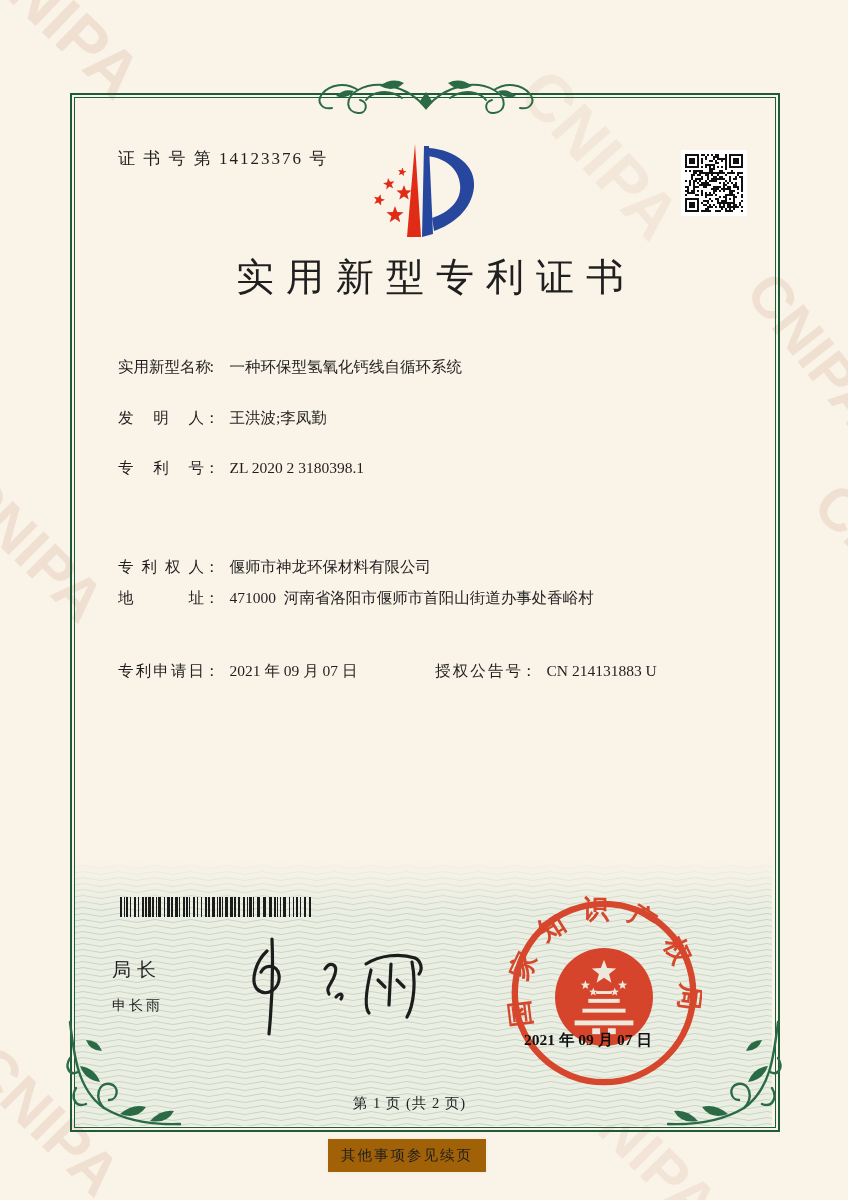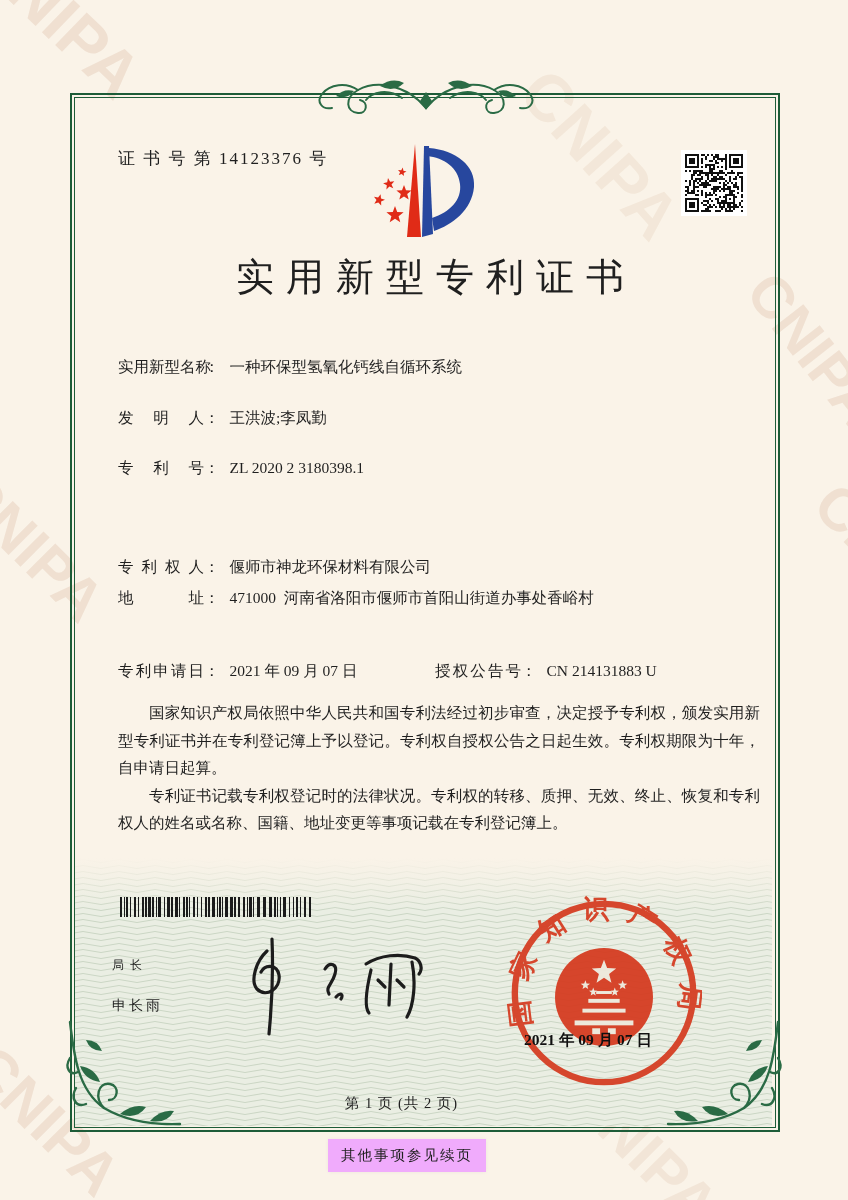--- a/index.html
+++ b/index.html
@@ -33,29 +33,29 @@
   .lbl{display:inline-block;width:86px;text-align:justify;text-align-last:justify;
        vertical-align:bottom;}
   .colon{display:inline-block;}
   .val{margin-left:10px;white-space:pre;text-align:right;}
   .row-grant2{left:435px;}
   .paras{position:absolute;left:118px;top:699px;width:642px;font-size:15.5px;
          line-height:1.78;text-align:justify;z-index:5;}
   .paras p{margin:0;text-indent:2em;}
   
   .barcode{position:absolute;left:120px;top:897px;z-index:5;}
-  .director-title{position:absolute;left:112px;top:957px;font-size:12px;letter-spacing:6px;z-index:5;}
+  .director-title{position:absolute;left:112px;top:957px;font-size:19px;letter-spacing:6px;z-index:5;}
   .director-name{position:absolute;left:112px;top:997px;font-size:14px;letter-spacing:3px;z-index:5;}
   .signature{position:absolute;left:228px;top:933px;z-index:5;}
   .seal{position:absolute;left:506px;top:895px;z-index:6;opacity:.93;}
   .seal-date{position:absolute;left:524px;top:1030px;font-size:15.5px;font-weight:bold;
              color:#101010;white-space:pre;z-index:7;}
-  .page-num{position:absolute;left:294px;top:1094px;width:215px;text-align:center;
+  .page-num{position:absolute;left:302px;top:1094px;width:215px;text-align:center;
             font-size:14.5px;letter-spacing:1px;z-index:5;white-space:pre;}
-  .note{position:absolute;left:328px;top:1139px;background:#f0abfc;padding:7px 13px;
+  .note{position:absolute;left:328px;top:1139px;background:#a16207;padding:7px 13px;
         font-size:14.5px;letter-spacing:2px;z-index:5;box-shadow:0 0 4px rgba(0,0,0,0.05);}
   .logo{position:absolute;left:362px;top:142px;z-index:5;}
   .qr{position:absolute;left:681px;top:150px;z-index:5;}
 </style>
 </head>
 <body>
 
 <div class="page">
 
   <div class="wm wm1">CNIPA</div>
@@ -518,24 +518,20 @@
   <div class="row" style="top:588px;">
     <span class="lbl">地址</span><span class="colon">：</span><span class="val">471000  河南省洛阳市偃师市首阳山街道办事处香峪村</span>
   </div>
   <div class="row" style="top:661px;">
     <span class="lbl">专利申请日</span><span class="colon">：</span><span class="val">2021 年 09 月 07 日</span>
   </div>
   <div class="row row-grant2" style="top:661px;">
     <span class="lbl">授权公告号</span><span class="colon">：</span><span class="val">CN 214131883 U</span>
   </div>
 
-  <div class="paras">
-    <p>国家知识产权局依照中华人民共和国专利法经过初步审查，决定授予专利权，颁发实用新型专利证书并在专利登记簿上予以登记。专利权自授权公告之日起生效。专利权期限为十年，自申请日起算。</p>
-    <p>专利证书记载专利权登记时的法律状况。专利权的转移、质押、无效、终止、恢复和专利权人的姓名或名称、国籍、地址变更等事项记载在专利登记簿上。</p>
-  </div>
 
   <svg id="barcode" class="barcode" width="196" height="20">
       <rect x="0" y="0" width="2" height="20" fill="#1b1b1b"></rect>
       <rect x="4" y="0" width="1" height="20" fill="#1b1b1b"></rect>
       <rect x="6" y="0" width="2" height="20" fill="#1b1b1b"></rect>
       <rect x="10" y="0" width="1" height="20" fill="#1b1b1b"></rect>
       <rect x="14" y="0" width="2" height="20" fill="#1b1b1b"></rect>
       <rect x="18" y="0" width="1" height="20" fill="#1b1b1b"></rect>
       <rect x="22" y="0" width="2" height="20" fill="#1b1b1b"></rect>
       <rect x="25" y="0" width="2" height="20" fill="#1b1b1b"></rect>

